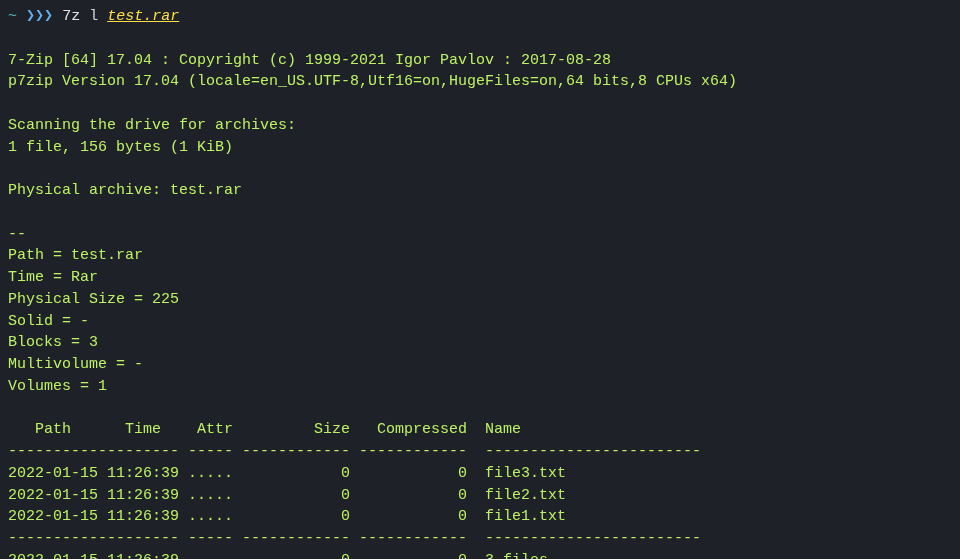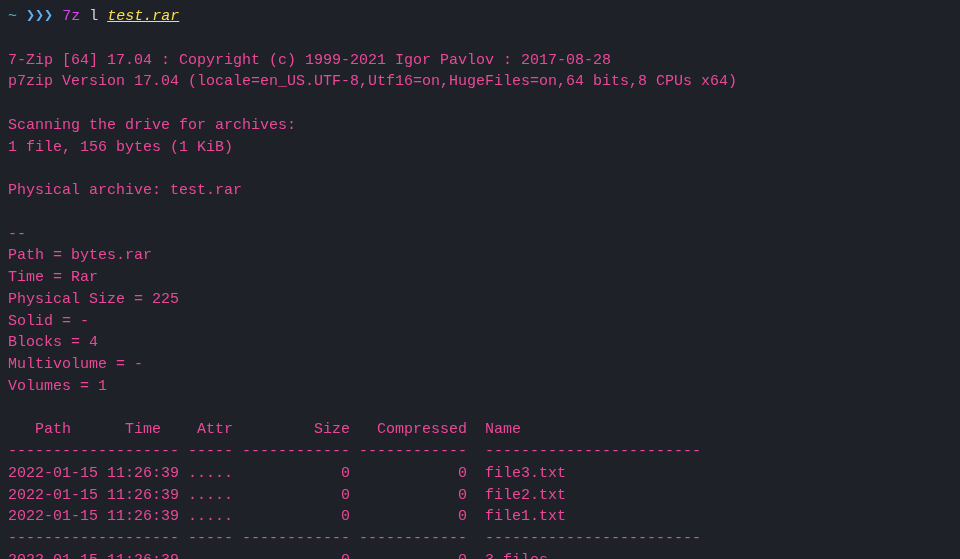--- a/index.html
+++ b/index.html
@@ -22,57 +22,57 @@
       white-space: pre;
     }
     .prompt-tilde {
       color: #56b6c2;
     }
     .prompt-arrows {
       color: #61afef;
       font-weight: bold;
     }
     .cmd-7z {
-      color: #d946ef;
+      color: #e5e5e5;
     }
     .cmd-arg {
       color: #d8d8d8;
     }
     .cmd-file {
       color: #fde047;
       text-decoration: underline;
       font-style: italic;
     }
     .output {
-      color: #ec4899;
+      color: #bef264;
       white-space: pre;
     }
     .blank {
       height: 1.45em;
     }
   </style>
 </head>
 <body>
 
 <div class="prompt-line"><span class="prompt-tilde">~</span> <span class="prompt-arrows">❯❯❯</span> <span class="cmd-7z">7z</span> <span class="cmd-arg">l</span> <span class="cmd-file">test.rar</span></div>
 <div class="blank"></div>
 <div class="output">7-Zip [64] 17.04 : Copyright (c) 1999-2021 Igor Pavlov : 2017-08-28</div>
 <div class="output">p7zip Version 17.04 (locale=en_US.UTF-8,Utf16=on,HugeFiles=on,64 bits,8 CPUs x64)</div>
 <div class="blank"></div>
 <div class="output">Scanning the drive for archives:</div>
 <div class="output">1 file, 156 bytes (1 KiB)</div>
 <div class="blank"></div>
 <div class="output">Physical archive: test.rar</div>
 <div class="blank"></div>
 <div class="output">--</div>
-<div class="output">Path = bytes.rar</div>
+<div class="output">Path = test.rar</div>
 <div class="output">Time = Rar</div>
 <div class="output">Physical Size = 225</div>
 <div class="output">Solid = -</div>
-<div class="output">Blocks = 4</div>
+<div class="output">Blocks = 3</div>
 <div class="output">Multivolume = -</div>
 <div class="output">Volumes = 1</div>
 <div class="blank"></div>
 <div class="output">   Path      Time    Attr         Size   Compressed  Name</div>
 <div class="output">------------------- ----- ------------ ------------  ------------------------</div>
 <div class="output">2022-01-15 11:26:39 .....            0            0  file3.txt</div>
 <div class="output">2022-01-15 11:26:39 .....            0            0  file2.txt</div>
 <div class="output">2022-01-15 11:26:39 .....            0            0  file1.txt</div>
 <div class="output">------------------- ----- ------------ ------------  ------------------------</div>
 <div class="output">2022-01-15 11:26:39                  0            0  3 files</div>

